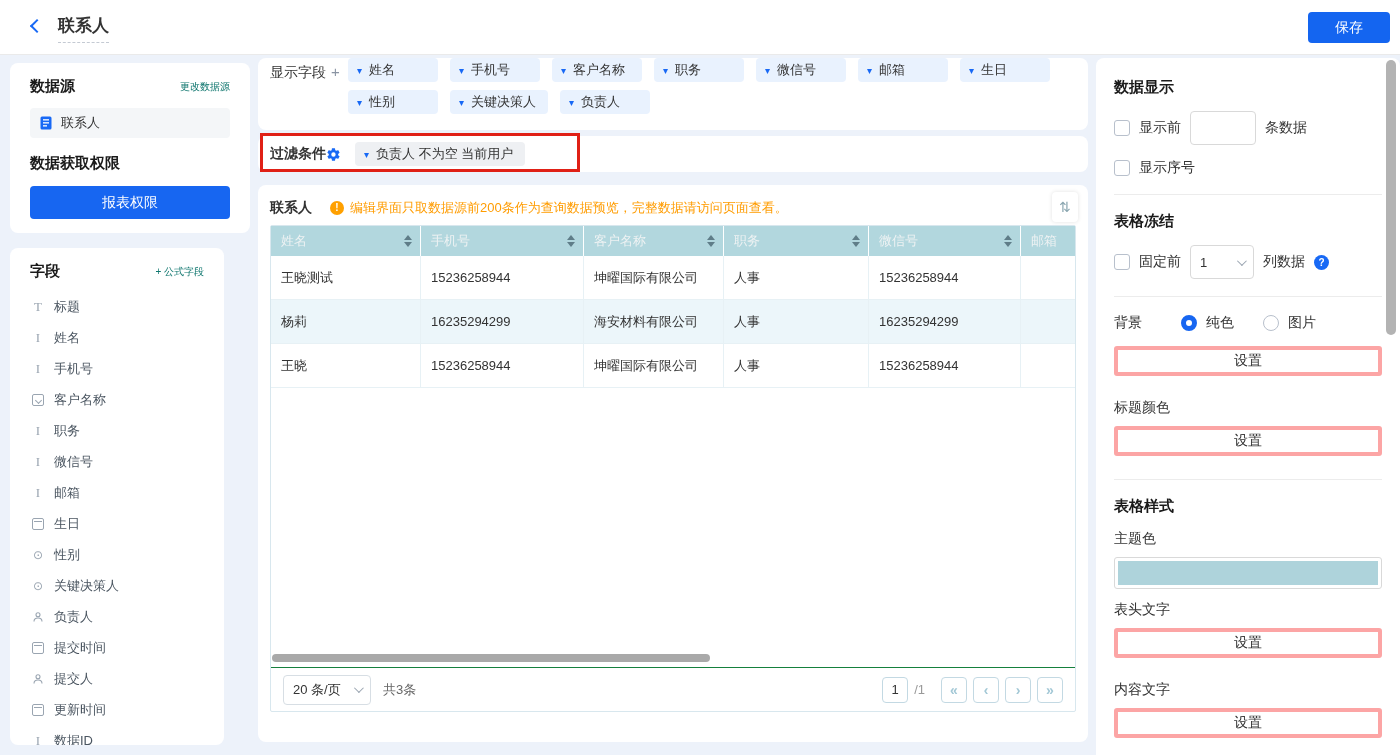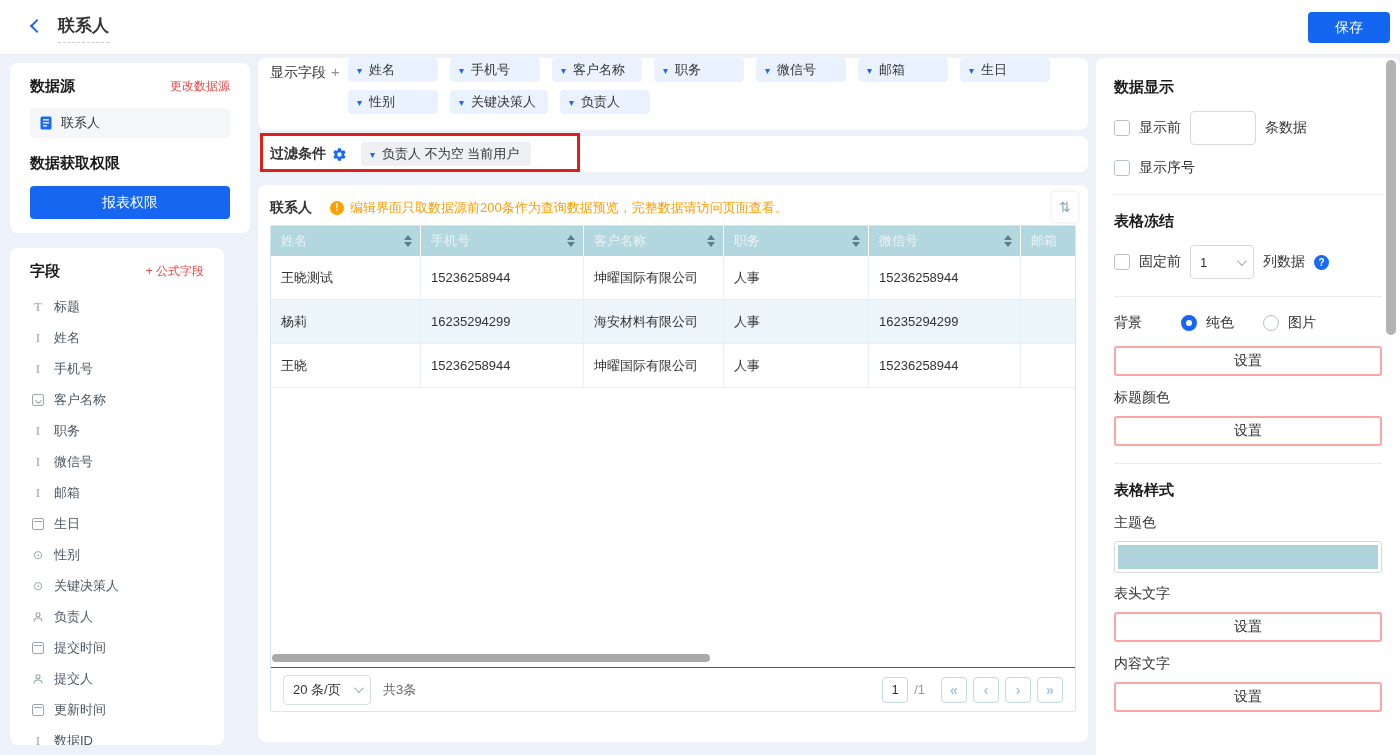--- a/index.html
+++ b/index.html
@@ -10,21 +10,21 @@
   
   .topbar { position:absolute; left:0; top:0; width:1400px; height:55px; background:#fff; border-bottom:1px solid #eaeaea; z-index:5; }
   .back-btn { position:absolute; left:28px; top:18px; width:18px; height:18px; cursor:pointer; }
   .back-btn .chev { position:absolute; left:4px; top:3px; width:10px; height:10px; border-left:2.5px solid #1869f5; border-bottom:2.5px solid #1869f5; transform:rotate(45deg); }
   .page-title { position:absolute; left:58px; top:14px; font-size:17px; font-weight:700; color:#333; padding-bottom:5px; border-bottom:1px dashed #c4cad3; }
   .save-btn { position:absolute; right:10px; top:12px; width:82px; height:31px; background:#1465f0; color:#fff; border:none; border-radius:4px; font-size:14px; cursor:pointer; font-family:inherit; }
 
   
   .card { background:#fff; border-radius:8px; }
   .sec-title { font-size:15px; font-weight:700; color:#1a1a1a; }
-  .link { color:#ef4444; font-size:12px; cursor:pointer; text-decoration:none; }
+  .link { color:#0f766e; font-size:10px; cursor:pointer; text-decoration:none; }
   .page-area { position:absolute; left:0; top:55px; width:1400px; height:700px; }
 
   
   .ds-card { position:absolute; left:10px; top:8px; width:240px; height:170px; padding:14px 20px; }
   .card-head { display:flex; justify-content:space-between; align-items:center; }
   .ds-row { display:flex; align-items:center; gap:8px; height:30px; background:#f4f6f8; border-radius:4px; margin:12px 0 16px 0; padding:0 9px; font-size:13px; color:#333; cursor:pointer; }
   .perm-btn { display:block; width:100%; height:33px; margin-top:13px; background:#1766f1; color:#fff; border:none; border-radius:4px; font-size:14px; cursor:pointer; font-family:inherit; }
 
   .fields-card { position:absolute; left:10px; top:193px; width:214px; height:497px; padding:14px 20px; overflow:hidden; }
   .field-list { list-style:none; margin-top:10px; }
@@ -38,21 +38,21 @@
 
   
   .chips-card { position:absolute; left:258px; top:3px; width:830px; height:72px; padding:0 12px; display:flex; }
   .chips-label { width:78px; font-size:14px; color:#333; padding-top:5px; flex:none; }
   .chips-label .plus { color:#8a94a3; margin-left:5px; font-size:15px; cursor:pointer; }
   .chips-wrap { display:flex; flex-wrap:wrap; gap:8px 12px; width:732px; align-content:flex-start; }
   .chip { display:flex; align-items:center; min-width:90px; height:24px; background:#e9f2fe; border-radius:4px; padding:0 12px 0 9px; font-size:13px; color:#333; cursor:pointer; }
   .chip .caret { color:#1869f5; font-size:10px; margin-right:7px; }
 
   .filter-card { position:absolute; left:258px; top:81px; width:830px; height:36px; padding:6px 12px; display:flex; align-items:center; }
-  .filter-label { font-size:14px; font-weight:700; color:#333; margin-right:6px; }
+  .filter-label { font-size:14px; font-weight:700; color:#333; }
   .gear { display:inline-flex; margin-right:14px; cursor:pointer; }
   .chip.gray { background:#eef0f3; min-width:0; }
   .annotation-box { position:absolute; left:260px; top:78px; width:320px; height:39px; border:3px solid #e02016; z-index:4; pointer-events:none; }
 
   .table-card { position:absolute; left:258px; top:130px; width:830px; height:557px; padding:10px 12px; }
   .preview-head { display:flex; align-items:center; height:26px; }
   .preview-title { font-size:14px; font-weight:700; color:#333; margin-right:18px; }
   .notice { display:flex; align-items:center; gap:6px; font-size:13px; color:#ff9c00; }
   .warn-ic { width:14px; height:14px; border-radius:50%; background:#ffa000; color:#fff; font-size:10px; font-weight:700; text-align:center; line-height:14px; flex:none; }
   .sort-order-btn { position:absolute; right:10px; top:7px; width:26px; height:30px; border-radius:4px; background:#fff; box-shadow:0 0 4px rgba(0,0,0,.12); color:#8aa6b0; font-size:14px; text-align:center; line-height:30px; cursor:pointer; }
@@ -88,21 +88,21 @@
   .checkbox { width:16px; height:16px; border:1px solid #b8c0cc; border-radius:3px; background:#fff; flex:none; cursor:pointer; }
   .num-input { width:66px; height:34px; border:1px solid #d9d9d9; border-radius:4px; font-size:13px; padding:0 8px; font-family:inherit; }
   .mini-select { display:flex; align-items:center; justify-content:space-between; width:64px; height:34px; border:1px solid #d9d9d9; border-radius:4px; padding:0 9px; font-size:13px; color:#333; cursor:pointer; }
   .help-ic { width:15px; height:15px; border-radius:50%; background:#1869f5; color:#fff; font-size:10px; font-weight:700; text-align:center; line-height:15px; cursor:pointer; }
   .divider { border:none; border-top:1px solid #ececec; margin:17px 0 17px 0; }
   .radio { width:16px; height:16px; border-radius:50%; flex:none; cursor:pointer; }
   .radio.on { border:5px solid #1766f1; background:#fff; }
   .radio.off { border:1px solid #b8c0cc; background:#fff; }
   .radio-label { font-size:14px; color:#333; margin-right:20px; }
   .bg-label { width:58px; }
-  .set-btn { display:block; width:100%; height:30px; border:2px solid #fca5a5; border-radius:3px; background:#fff; font-size:14px; color:#333; cursor:pointer; margin-bottom:13px; font-family:inherit; }
+  .set-btn { display:block; width:100%; height:30px; border:4px solid #fca5a5; border-radius:3px; background:#fff; font-size:14px; color:#333; cursor:pointer; margin-bottom:23px; font-family:inherit; }
   .fld-label { font-size:14px; color:#333; margin-bottom:9px; }
   .swatch { height:32px; border:1px solid #d9d9d9; border-radius:3px; padding:3px; margin-bottom:12px; cursor:pointer; }
   .swatch-fill { width:100%; height:100%; }
 
   .v-scrollbar { position:absolute; left:1386px; top:5px; width:10px; height:275px; background:#b3b3b3; border-radius:5px; cursor:pointer; }
 </style>
 </head>
 <body>
 
 <div class="screen">

